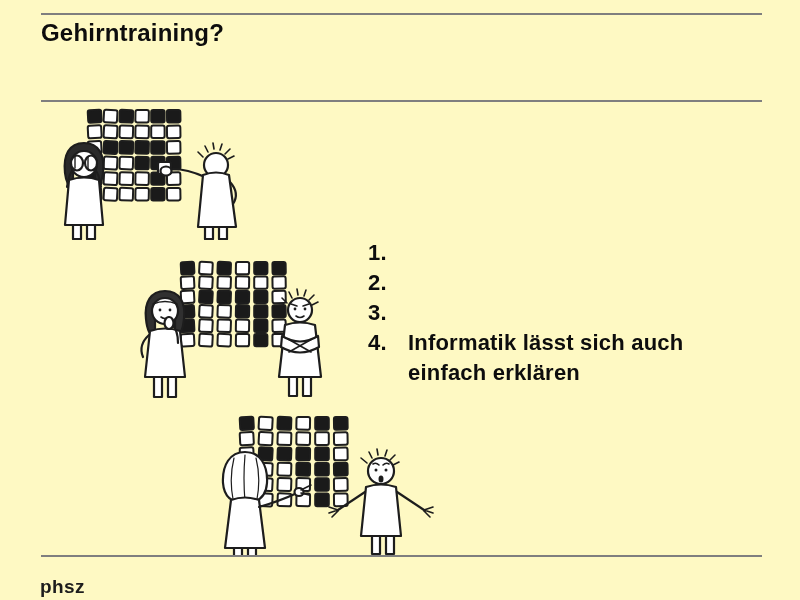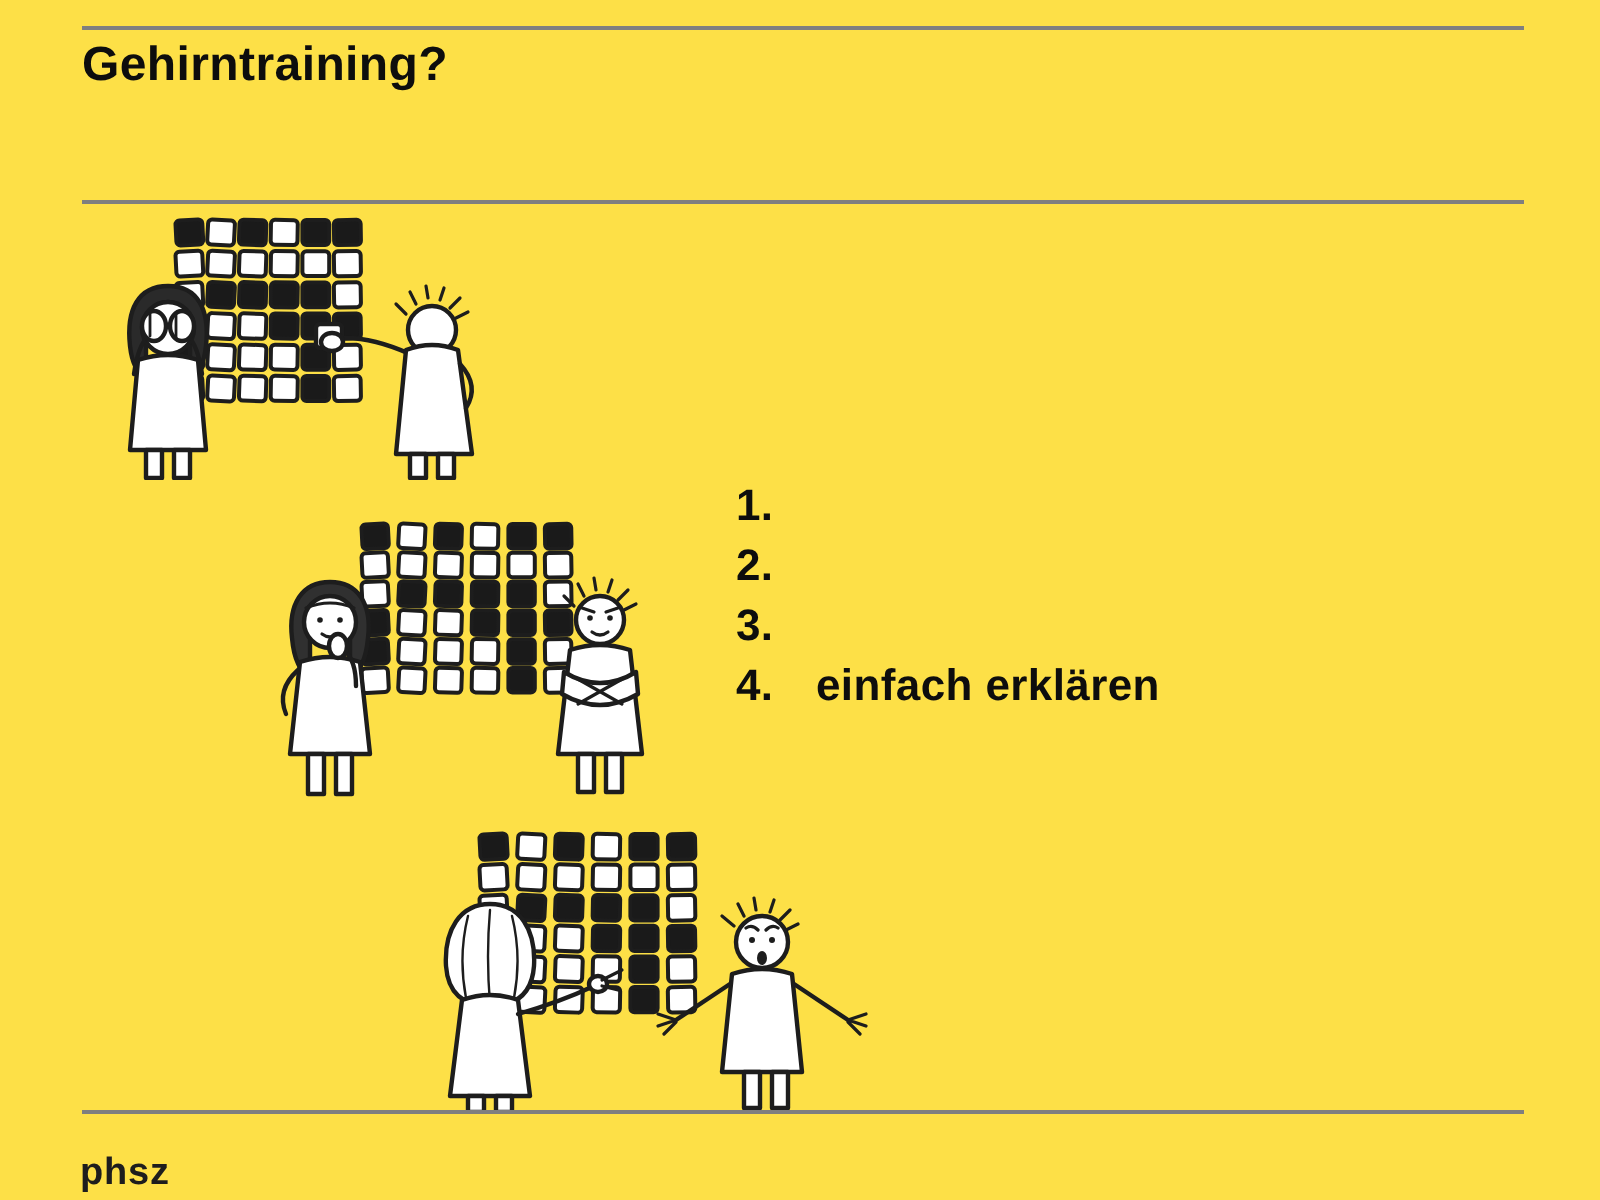--- a/index.html
+++ b/index.html
@@ -1,17 +1,17 @@
 <!DOCTYPE html>
 <html><head>
 <meta charset="utf-8">
 <style>
   html,body{margin:0;padding:0;background:#e8e8e8;}
   .slide{
-    position:relative;width:800px;height:600px;background:#fde047;
+    position:relative;width:800px;height:600px;background:#fef9c3;
     font-family:"Liberation Sans","DejaVu Sans",sans-serif;color:#111;
     overflow:hidden;margin:0 auto;
   }
   .rule{position:absolute;left:41px;width:721px;height:2px;background:#7f7f7f;}
   .rule.top{top:13px;}
   .rule.header{top:100px;}
   .rule.footer{top:555px;}
   .title{
     position:absolute;left:41px;top:19px;
     font-size:24px;font-weight:700;letter-spacing:0.2px;color:#0d0d0d;
@@ -245,20 +245,21 @@
       </div>
       <div class="li">
         <span class="num">2.</span>
       </div>
       <div class="li">
         <span class="num">3.</span>
       </div>
       <div class="li">
         <span class="num">4.</span>
         <span class="txt">
+          <span class="ln">Informatik lässt sich auch</span>
           <span class="ln">einfach erklären</span>
         </span>
       </div>
     </div>
 
   <div class="rule footer"></div>
   <div class="logo">phsz</div>
 
 </div>
 

